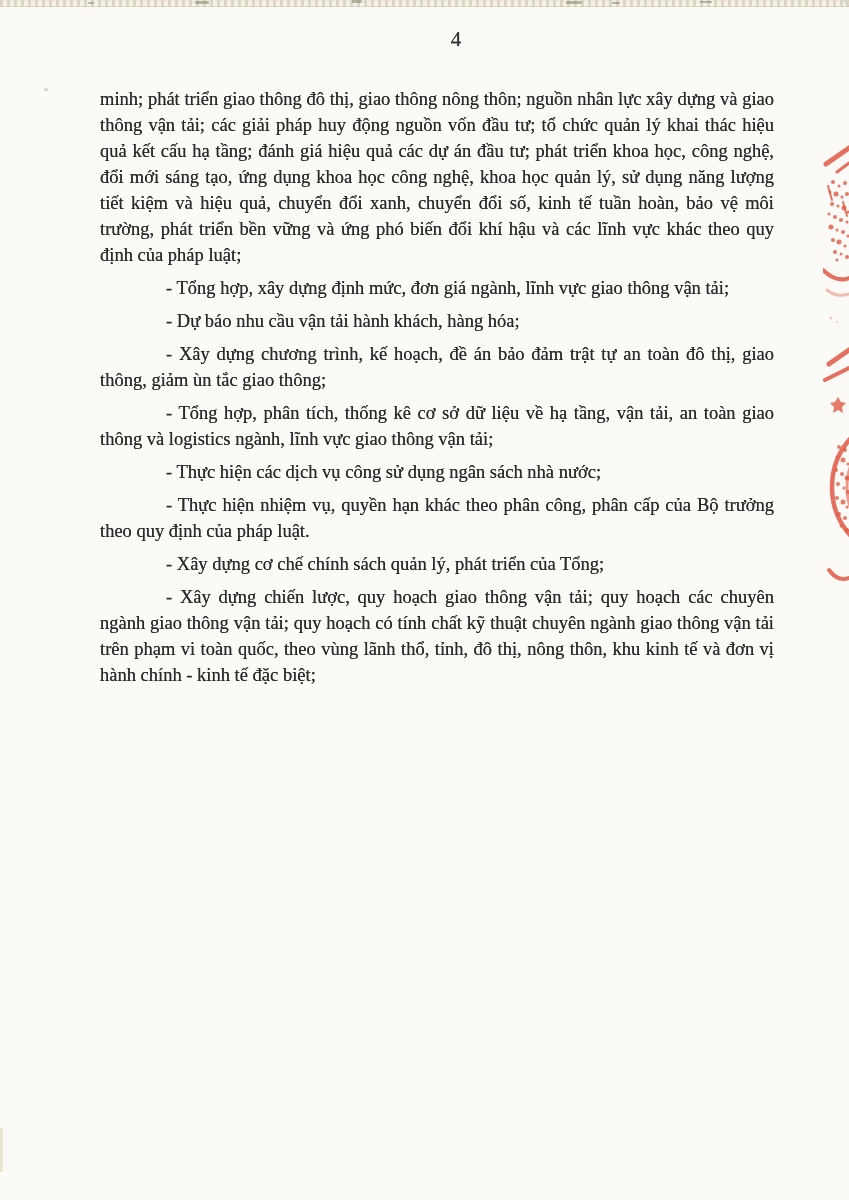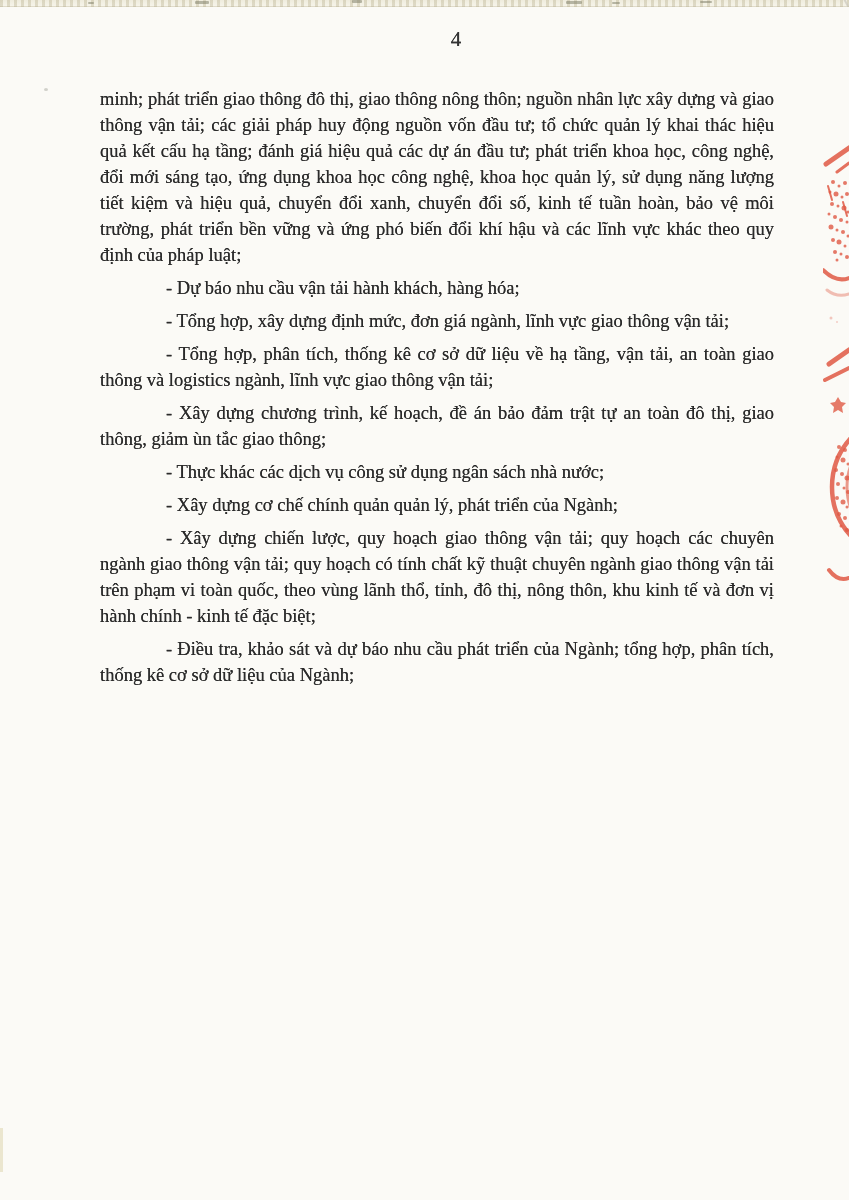--- a/index.html
+++ b/index.html
@@ -75,28 +75,28 @@
 <div class="corner-fold"></div>
 <div class="edge-mark-left"></div>
 <div class="stray-dot"></div>
 
 <div class="page-header">
   <span class="page-number">4</span>
 </div>
 
 <div class="doc-body">
     <p class="">minh; phát triển giao thông đô thị, giao thông nông thôn; nguồn nhân lực xây dựng và giao thông vận tải; các giải pháp huy động nguồn vốn đầu tư; tổ chức quản lý khai thác hiệu quả kết cấu hạ tầng; đánh giá hiệu quả các dự án đầu tư; phát triển khoa học, công nghệ, đổi mới sáng tạo, ứng dụng khoa học công nghệ, khoa học quản lý, sử dụng năng lượng tiết kiệm và hiệu quả, chuyển đổi xanh, chuyển đổi số, kinh tế tuần hoàn, bảo vệ môi trường, phát triển bền vững và ứng phó biến đổi khí hậu và các lĩnh vực khác theo quy định của pháp luật;</p>
+    <p class="indent">- Tổng hợp, xây dựng định mức, đơn giá ngành, lĩnh vực giao thông vận tải;</p>
     <p class="indent">- Dự báo nhu cầu vận tải hành khách, hàng hóa;</p>
-    <p class="indent">- Tổng hợp, xây dựng định mức, đơn giá ngành, lĩnh vực giao thông vận tải;</p>
+    <p class="indent">- Xây dựng chương trình, kế hoạch, đề án bảo đảm trật tự an toàn đô thị, giao thông, giảm ùn tắc giao thông;</p>
     <p class="indent">- Tổng hợp, phân tích, thống kê cơ sở dữ liệu về hạ tầng, vận tải, an toàn giao thông và logistics ngành, lĩnh vực giao thông vận tải;</p>
-    <p class="indent">- Xây dựng chương trình, kế hoạch, đề án bảo đảm trật tự an toàn đô thị, giao thông, giảm ùn tắc giao thông;</p>
-    <p class="indent">- Thực khác các dịch vụ công sử dụng ngân sách nhà nước;</p>
-    <p class="indent">- Xây dựng cơ chế chính quản quản lý, phát triển của Ngành;</p>
+    <p class="indent">- Thực hiện các dịch vụ công sử dụng ngân sách nhà nước;</p>
+    <p class="indent">- Thực hiện nhiệm vụ, quyền hạn khác theo phân công, phân cấp của Bộ trưởng theo quy định của pháp luật.</p>
+    <p class="indent">- Xây dựng cơ chế chính sách quản lý, phát triển của Tổng;</p>
     <p class="indent">- Xây dựng chiến lược, quy hoạch giao thông vận tải; quy hoạch các chuyên ngành giao thông vận tải; quy hoạch có tính chất kỹ thuật chuyên ngành giao thông vận tải trên phạm vi toàn quốc, theo vùng lãnh thổ, tỉnh, đô thị, nông thôn, khu kinh tế và đơn vị hành chính - kinh tế đặc biệt;</p>
-    <p class="indent">- Điều tra, khảo sát và dự báo nhu cầu phát triển của Ngành; tổng hợp, phân tích, thống kê cơ sở dữ liệu của Ngành;</p>
   </div>
 
 <svg class="stamp-svg" viewBox="0 0 26 450" aria-hidden="true">
 
   <g stroke="var(--stamp)" stroke-linecap="round" fill="none" opacity="0.85">
     <path d="M3,22 L26,6" stroke-width="5"></path>
     <path d="M14,30 L26,21" stroke-width="3"></path>
     <path d="M5,44 L9,58" stroke-width="2"></path>
     <path d="M20,60 L24,74" stroke-width="2"></path>
     <path d="M0,128 Q13,141 26,136" stroke-width="4"></path>

